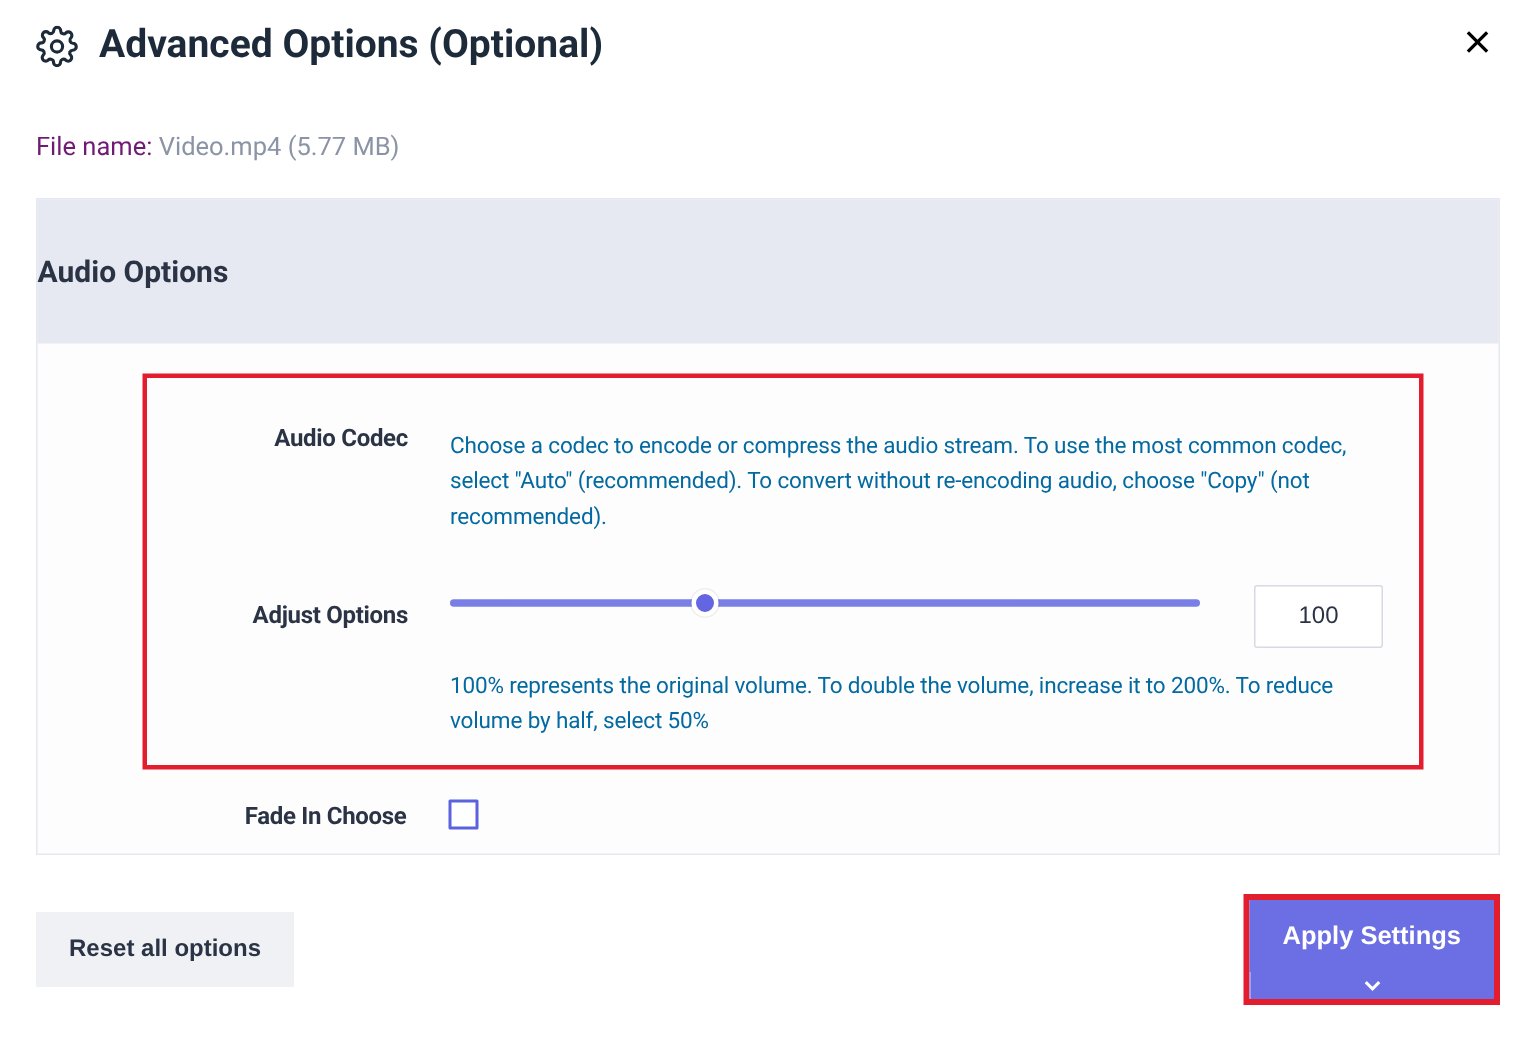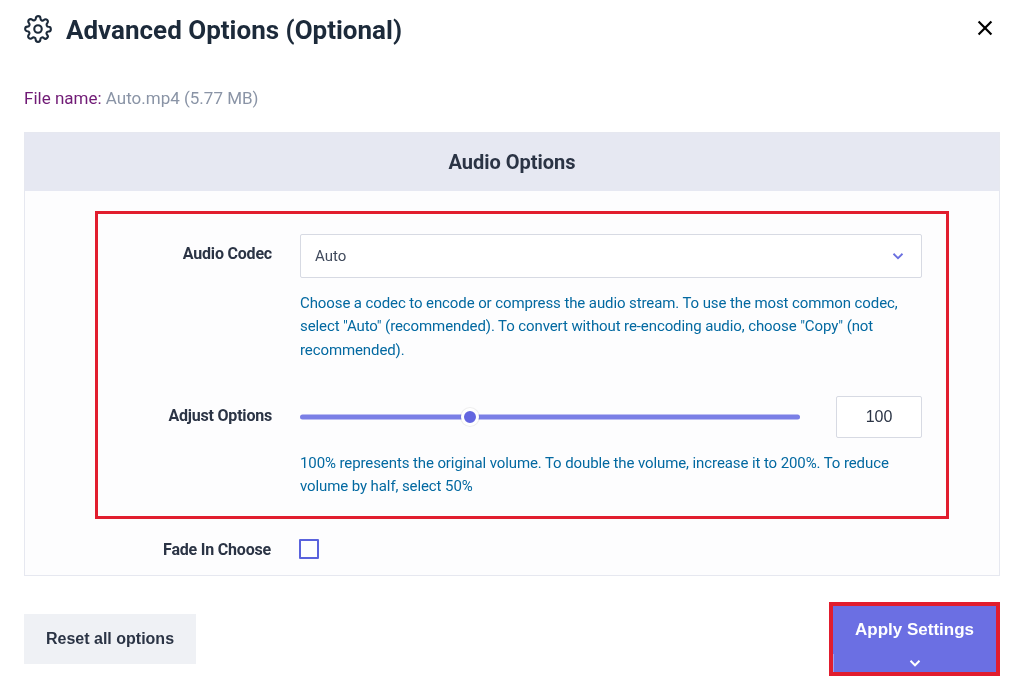--- a/index.html
+++ b/index.html
@@ -14,21 +14,21 @@
   }
 
   .header-row {
     display: flex;
     align-items: center;
     justify-content: space-between;
     margin-bottom: 40px;
   }
   .header-left {
     display: flex;
-    align-items: flex-start;
+    align-items: flex-end;
     gap: 14px;
   }
   .gear-svg { width: 28px; height: 28px; flex: none; }
   .page-title { font-size: 26px; font-weight: 700; color: #1c2a3a; }
 
   .close-x {
     font-size: 28px;
     font-weight: 700;
     color: #000;
     cursor: pointer;
@@ -42,25 +42,25 @@
     margin-bottom: 24px;
   }
   .file-line .fl-label { font-weight: 400; color: #701a75; }
 
   .panel {
     border: 1px solid #e6e8f0;
     background: #fdfdfe;
   }
   .section-header {
     background: #e6e8f2;
-    text-align: center;
+    text-align: left;
     font-size: 20px;
     font-weight: 700;
     color: #2b3445;
-    padding: 17px 0;
+    padding: 36px 0;
   }
 
   .options-body {
     padding: 20px 50px 16px 70px;
     position: relative;
   }
 
   .highlight-box {
     border: 3px solid #e11d2e;
     padding: 20px 24px 18px 24px;
@@ -105,21 +105,21 @@
   .helper-text {
     font-size: 15px;
     line-height: 1.55;
     color: #0369a1;
     margin-top: 14px;
     letter-spacing: -0.1px;
   }
 
   .slider-wrap {
     display: flex;
-    align-items: center;
+    align-items: flex-start;
     gap: 36px;
   }
   .slider {
     flex: 1;
     height: 24px;
     position: relative;
   }
   .slider-track {
     position: absolute;
     top: 50%;
@@ -227,40 +227,34 @@
   <div class="close-x">
     <svg width="22" height="22" viewBox="0 0 24 24" stroke="#000" stroke-width="2.4" fill="none">
       <line x1="5" y1="5" x2="19" y2="19"></line>
       <line x1="19" y1="5" x2="5" y2="19"></line>
     </svg>
   </div>
 </div>
 
 <div class="file-line">
   <span class="fl-label">File name:</span>
-  <span>Auto.mp4</span>
+  <span>Video.mp4</span>
   <span>(5.77 MB)</span>
 </div>
 
 <div class="panel">
   <div class="section-header">Audio Options</div>
 
   <div class="options-body">
 
     <div class="highlight-box">
 
       <div class="field-row">
         <div class="field-label">Audio Codec</div>
         <div class="field-body">
-          <div class="select">
-            <span>Auto</span>
-            <svg class="chev" viewBox="0 0 24 24" fill="none" stroke="#6a6fe0" stroke-width="2.4">
-              <polyline points="6 9 12 15 18 9"></polyline>
-            </svg>
-          </div>
           <div class="helper-text">Choose a codec to encode or compress the audio stream. To use the most common codec, select "Auto" (recommended). To convert without re-encoding audio, choose "Copy" (not recommended).</div>
         </div>
       </div>
 
       <div class="field-row">
         <div class="field-label">Adjust Options</div>
         <div class="field-body">
           <div class="slider-wrap">
             <div class="slider">
               <div class="slider-track"></div>

